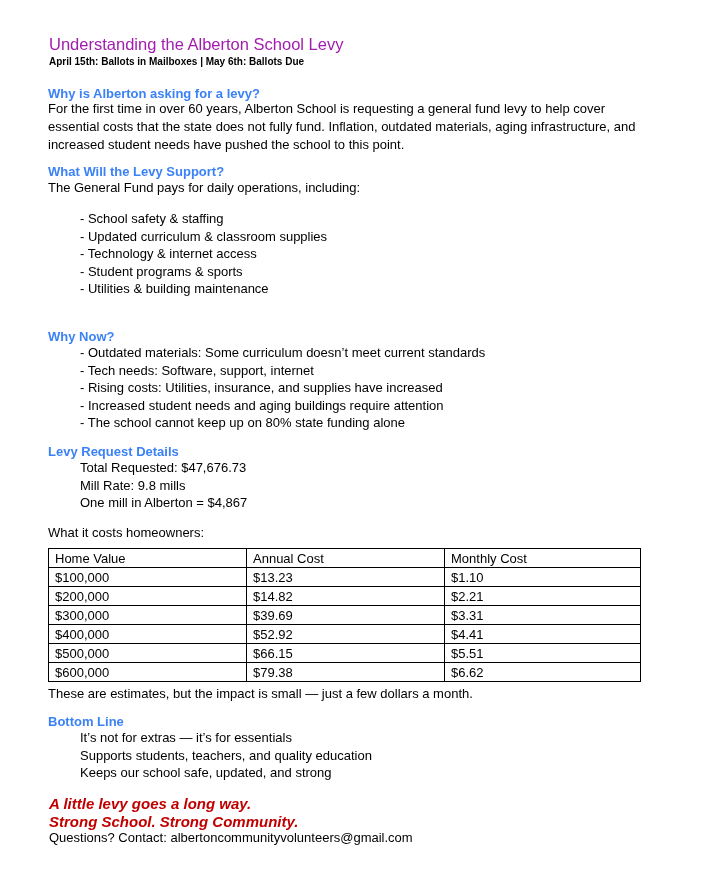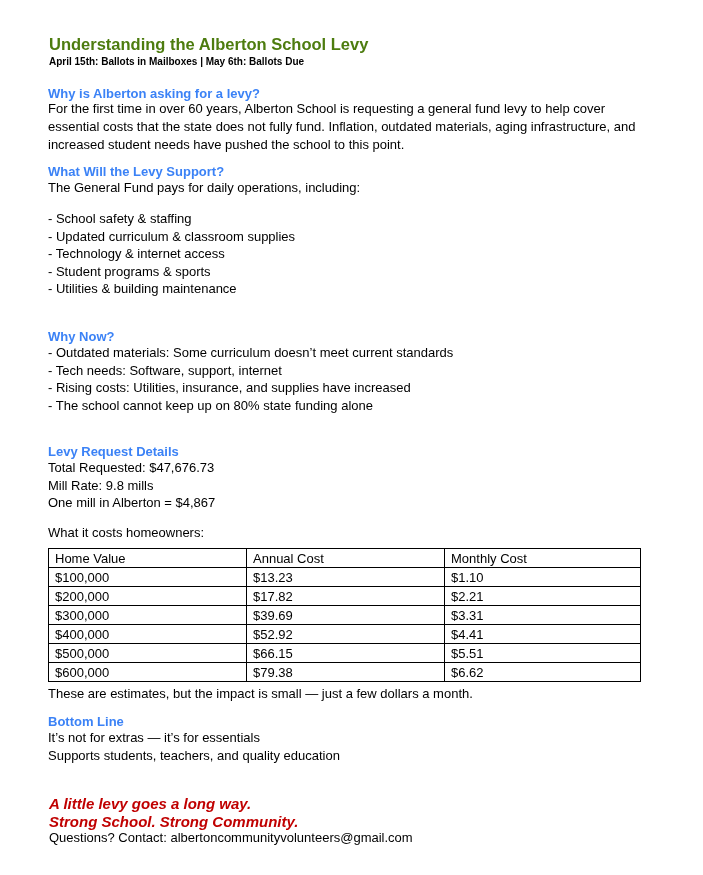--- a/index.html
+++ b/index.html
@@ -1,22 +1,22 @@
 <!DOCTYPE html>
 <html><head>
 <meta charset="utf-8">
 <style>
   html, body { margin:0; padding:0; background:#ffffff; }
   body { width:703px; height:875px; position:relative; overflow:hidden;
          font-family:"Liberation Sans", sans-serif; color:#000; }
-  .title { position:absolute; left:49px; top:35px; font-size:16.5px; font-weight:bold; color:#4d7c0f; white-space:nowrap; }
+  .title { position:absolute; left:49px; top:35px; font-size:16.5px; font-weight:normal; color:#a21caf; white-space:nowrap; }
   .subtitle { position:absolute; left:49px; top:56px; font-size:10px; font-weight:bold; white-space:nowrap; }
   .h { position:absolute; left:48px; font-size:13px; font-weight:bold; color:#3b82f6; white-space:nowrap; }
   .p { position:absolute; left:48px; font-size:13px; line-height:18px; white-space:nowrap; }
-  .list div { height:17.6px; }
+  .list div { height:17.6px;margin-left:32px; }
   table.costs { position:absolute; left:48px; top:548px; width:593px; border-collapse:collapse; font-size:13px; }
   table.costs td { border:1px solid #000; padding:0 6px; height:18px; line-height:17px; }
   table.costs td:nth-child(1){ width:185px; }
   table.costs td:nth-child(2){ width:185px; }
   .slogan { position:absolute; left:49px; font-size:15px; font-weight:bold; font-style:italic; color:#c00000; white-space:nowrap; }
 </style>
 </head>
 <body>
 
 <div>
@@ -38,20 +38,21 @@
     <div>- Technology &amp; internet access</div>
     <div>- Student programs &amp; sports</div>
     <div>- Utilities &amp; building maintenance</div>
   </div>
 
   <div class="h" style="top:329px">Why Now?</div>
   <div class="p list" style="top:344px">
     <div>- Outdated materials: Some curriculum doesn’t meet current standards</div>
     <div>- Tech needs: Software, support, internet</div>
     <div>- Rising costs: Utilities, insurance, and supplies have increased</div>
+    <div>- Increased student needs and aging buildings require attention</div>
     <div>- The school cannot keep up on 80% state funding alone</div>
   </div>
 
   <div class="h" style="top:444px">Levy Request Details</div>
   <div class="p list" style="top:459px">
     <div>Total Requested: $47,676.73</div>
     <div>Mill Rate: 9.8 mills</div>
     <div>One mill in Alberton = $4,867</div>
   </div>
   <div class="p" style="top:524px">What it costs homeowners:</div>
@@ -63,21 +64,21 @@
       <td>Annual Cost</td>
       <td>Monthly Cost</td>
     </tr>
     <tr>
       <td>$100,000</td>
       <td>$13.23</td>
       <td>$1.10</td>
     </tr>
     <tr>
       <td>$200,000</td>
-      <td>$17.82</td>
+      <td>$14.82</td>
       <td>$2.21</td>
     </tr>
     <tr>
       <td>$300,000</td>
       <td>$39.69</td>
       <td>$3.31</td>
     </tr>
     <tr>
       <td>$400,000</td>
       <td>$52.92</td>
@@ -94,18 +95,19 @@
       <td>$6.62</td>
     </tr>
   </tbody>
     </table>
   <div class="p" style="top:685px">These are estimates, but the impact is small — just a few dollars a month.</div>
 
   <div class="h" style="top:714px">Bottom Line</div>
   <div class="p list" style="top:729px">
     <div>It’s not for extras — it’s for essentials</div>
     <div>Supports students, teachers, and quality education</div>
+    <div>Keeps our school safe, updated, and strong</div>
   </div>
 
   <div class="slogan" style="top:795px">A little levy goes a long way.</div>
   <div class="slogan" style="top:813px">Strong School. Strong Community.</div>
   <div class="p" style="top:829px; left:49px">Questions? Contact: albertoncommunityvolunteers@gmail.com</div>
 </div>
 
 </body></html>

